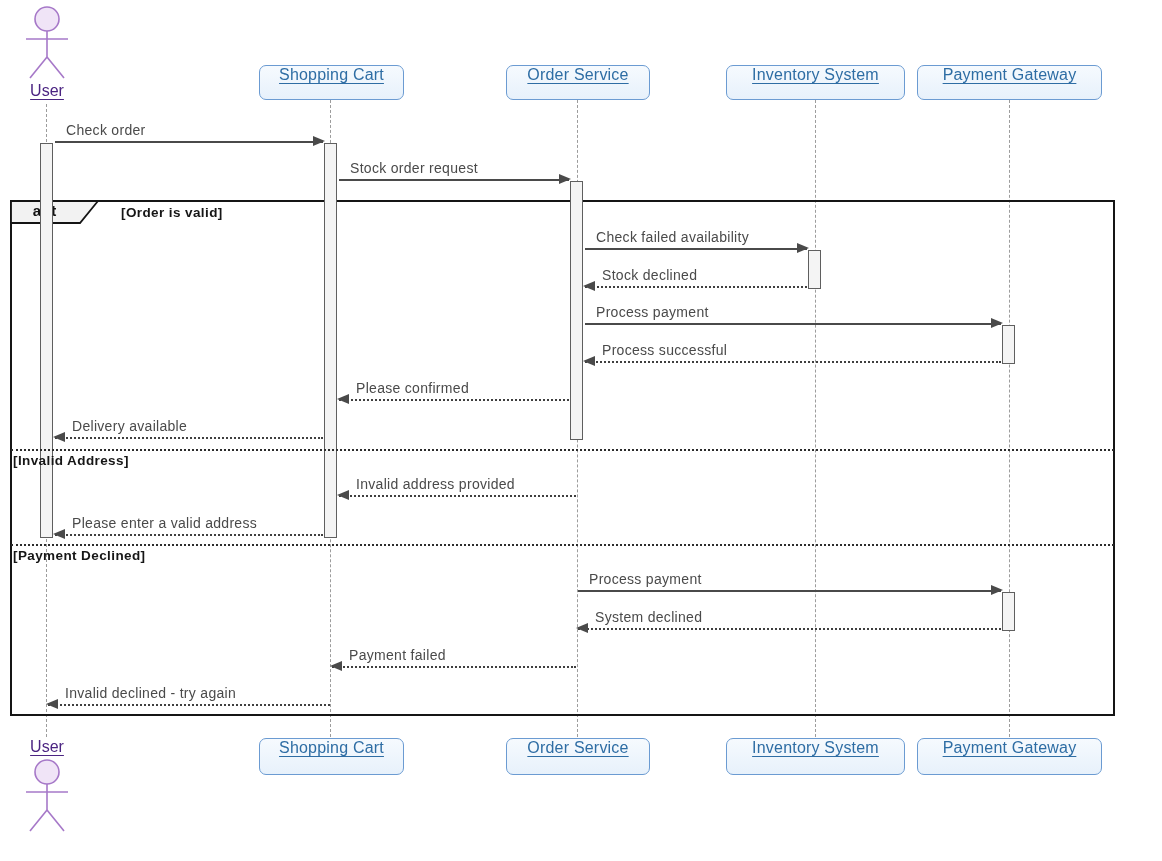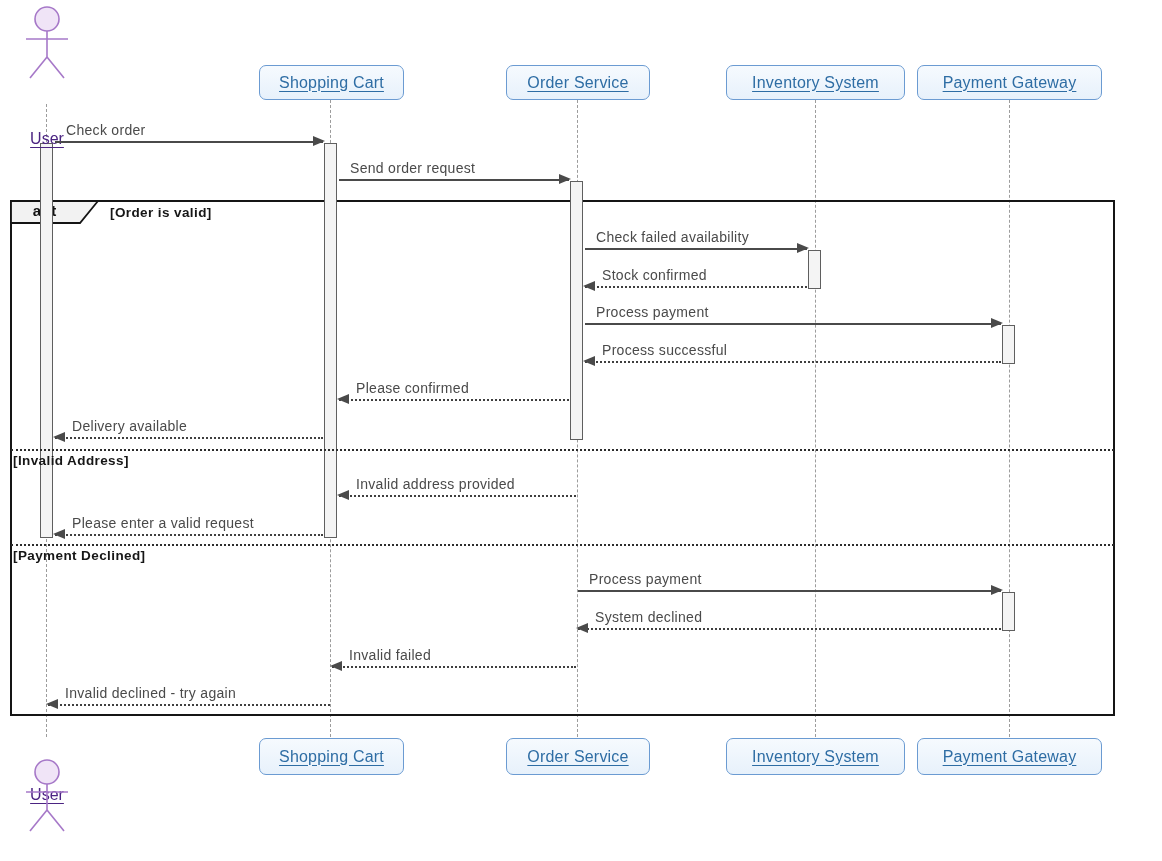--- a/index.html
+++ b/index.html
@@ -7,28 +7,28 @@
     position:relative;width:1162px;height:861px;background:#ffffff;overflow:hidden;
     font-family:"Liberation Sans", sans-serif;
   }
   
   .lifeline{position:absolute;width:0;border-left:1px dashed #9c9c9c;z-index:1;}
   
   .pbox{
     position:absolute;height:35px;box-sizing:border-box;z-index:5;
     border:1.4px solid #6b9bd2;border-radius:7px;
     background:linear-gradient(#f6fafe,#e7f1fb);
-    display:flex;align-items:center;justify-content:center;
+    display:flex;align-items:flex-start;justify-content:center;
     color:#2e6da4;font-size:16px;letter-spacing:0.2px;
   }
   .pbox span{text-decoration:underline;text-underline-offset:3px;white-space:nowrap;}
   
   .actor-label{
     position:absolute;width:56px;text-align:center;color:#4b2482;font-size:16px;
-    text-decoration:underline;text-underline-offset:3px;z-index:5;margin-top:48px;
+    text-decoration:underline;text-underline-offset:3px;z-index:5;
   }
   .actor-figure{position:absolute;z-index:5;}
   
   .act{
     position:absolute;width:13px;box-sizing:border-box;z-index:4;
     background:#f4f4f4;border:1.4px solid #5f5f5f;
   }
   
   .frame{
     position:absolute;left:10px;top:200px;width:1105px;height:516px;
@@ -95,50 +95,50 @@
     </div>
 
   <div class="frame">
     <div class="alt-tab">
       <svg width="92" height="25" viewBox="0 0 92 25">
         <path d="M1,1 H88 L70,23 H1 Z" fill="#f2f2f2" stroke="#141414" stroke-width="1.8"></path>
       </svg>
       <div class="alt-text">alt</div>
     </div>
   </div>
-  <div class="guard" style="left:110px;top:205px">[Order is valid]</div>
+  <div class="guard" style="left:121px;top:205px">[Order is valid]</div>
   <div class="divider" style="left:11px;top:449px;width:1103px"></div>
   <div class="guard" style="left:13px;top:453px">[Invalid Address]</div>
   <div class="divider" style="left:11px;top:544px;width:1103px"></div>
   <div class="guard" style="left:13px;top:548px">[Payment Declined]</div>
 
   <div class="act" style="left:40px;top:143px;height:395px"></div>
   <div class="act" style="left:324px;top:143px;height:395px"></div>
   <div class="act" style="left:570px;top:181px;height:259px"></div>
   <div class="act" style="left:808px;top:250px;height:39px"></div>
   <div class="act" style="left:1002px;top:325px;height:39px"></div>
   <div class="act" style="left:1002px;top:592px;height:39px"></div>
 
   <div class="msg right solid" style="left:54px;top:143px;width:270px">
     <div class="label">Check order</div>
     <div class="line"></div>
       <div class="head"></div>
   </div>
   <div class="msg right solid" style="left:338px;top:181px;width:232px">
-    <div class="label">Send order request</div>
+    <div class="label">Stock order request</div>
     <div class="line"></div>
       <div class="head"></div>
   </div>
   <div class="msg right solid" style="left:584px;top:250px;width:224px">
     <div class="label">Check failed availability</div>
     <div class="line"></div>
       <div class="head"></div>
   </div>
   <div class="msg left dotted" style="left:584px;top:288px;width:224px">
-    <div class="label">Stock confirmed</div>
+    <div class="label">Stock declined</div>
     <div class="line"></div>
       <div class="head"></div>
   </div>
   <div class="msg right solid" style="left:584px;top:325px;width:418px">
     <div class="label">Process payment</div>
     <div class="line"></div>
       <div class="head"></div>
   </div>
   <div class="msg left dotted" style="left:584px;top:363px;width:418px">
     <div class="label">Process successful</div>
@@ -154,36 +154,36 @@
     <div class="label">Delivery available</div>
     <div class="line"></div>
       <div class="head"></div>
   </div>
   <div class="msg left dotted" style="left:338px;top:497px;width:239px">
     <div class="label">Invalid address provided</div>
     <div class="line"></div>
       <div class="head"></div>
   </div>
   <div class="msg left dotted" style="left:54px;top:536px;width:270px">
-    <div class="label">Please enter a valid request</div>
+    <div class="label">Please enter a valid address</div>
     <div class="line"></div>
       <div class="head"></div>
   </div>
   <div class="msg right solid" style="left:577px;top:592px;width:425px">
     <div class="label">Process payment</div>
     <div class="line"></div>
       <div class="head"></div>
   </div>
   <div class="msg left dotted" style="left:577px;top:630px;width:425px">
     <div class="label">System declined</div>
     <div class="line"></div>
       <div class="head"></div>
   </div>
   <div class="msg left dotted" style="left:331px;top:668px;width:246px">
-    <div class="label">Invalid failed</div>
+    <div class="label">Payment failed</div>
     <div class="line"></div>
       <div class="head"></div>
   </div>
   <div class="msg left dotted" style="left:47px;top:706px;width:284px">
     <div class="label">Invalid declined - try again</div>
     <div class="line"></div>
       <div class="head"></div>
   </div>
 
   <div class="actor-label" style="left:19px;top:738px">User</div>

